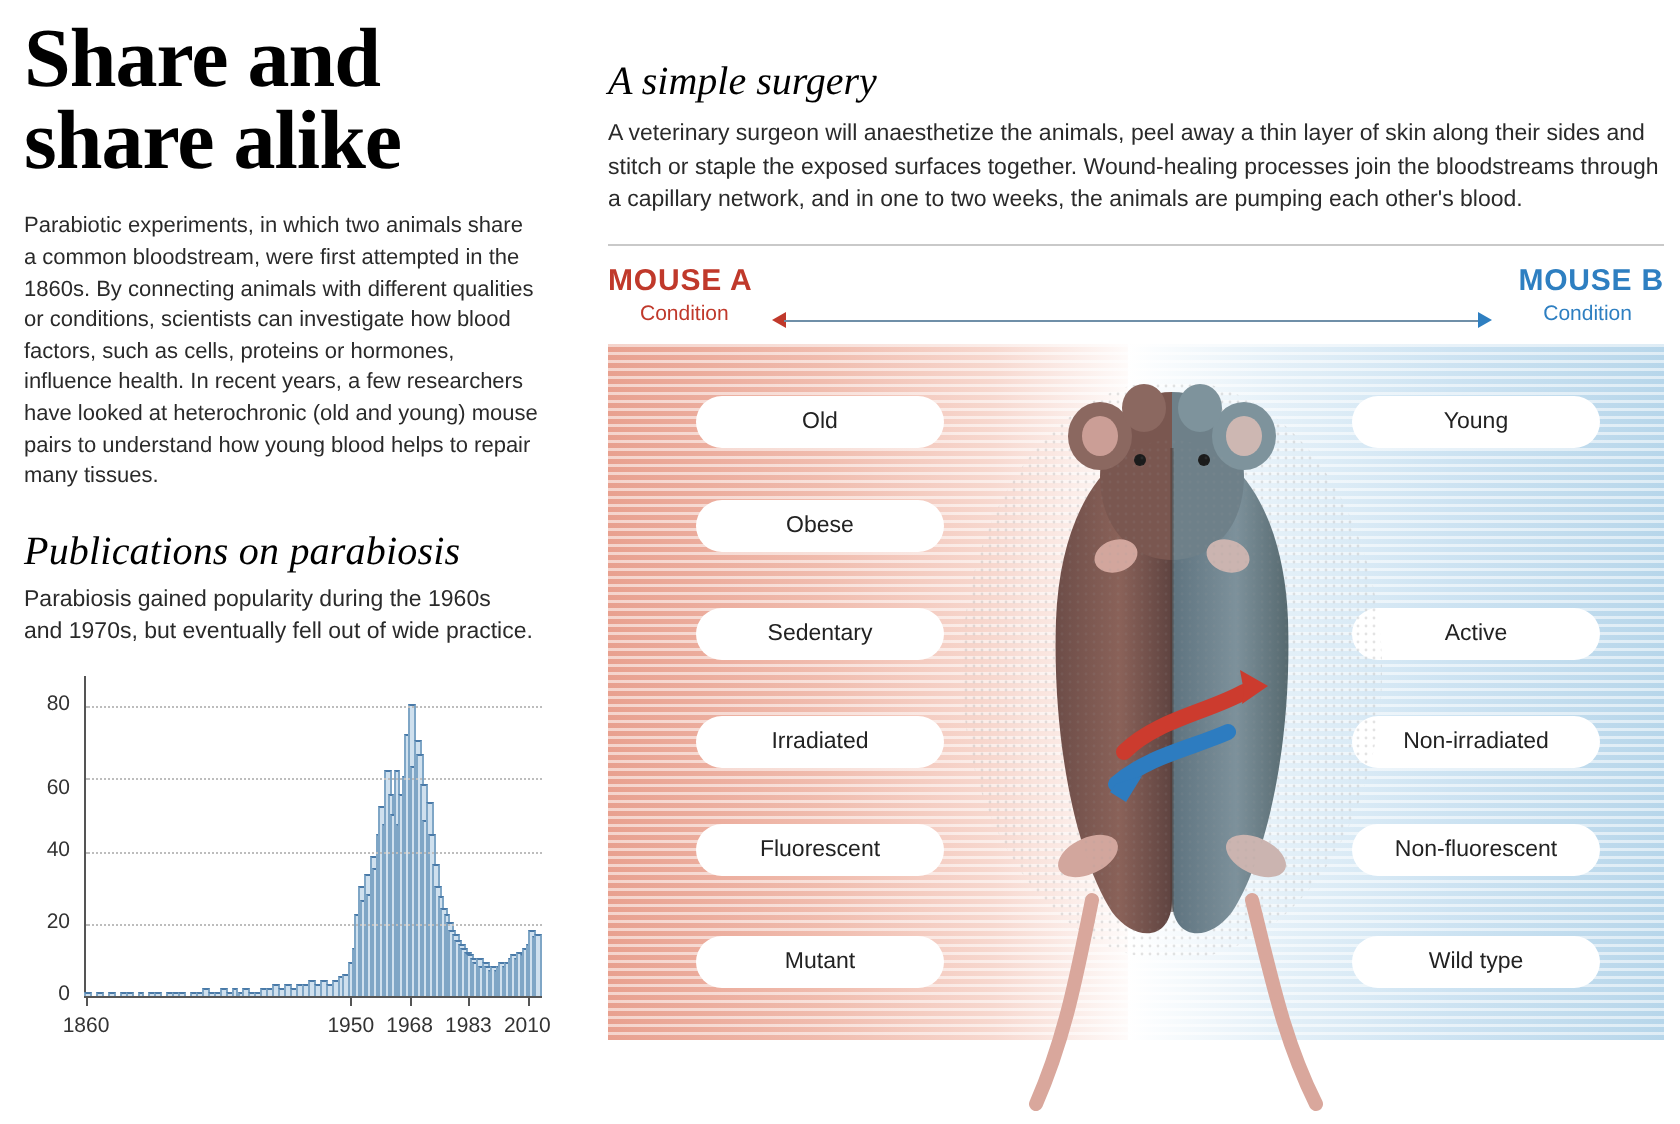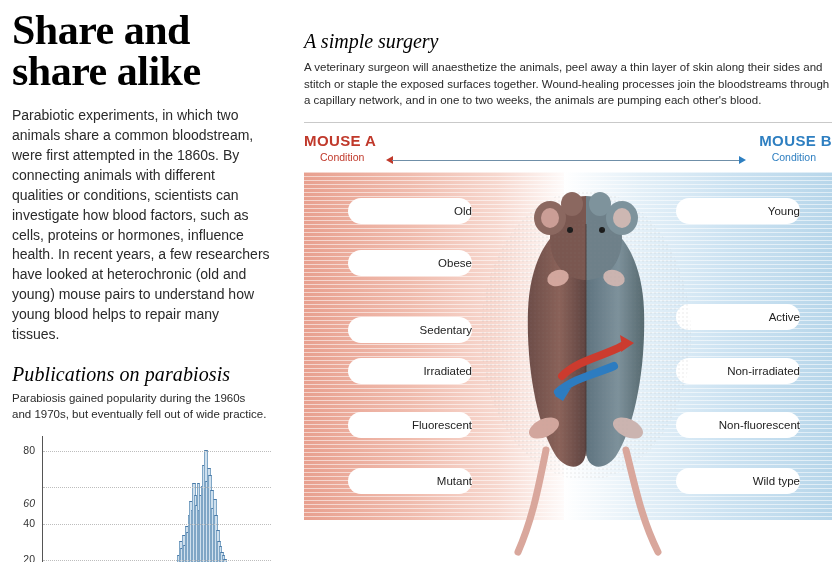--- a/index.html
+++ b/index.html
@@ -37,21 +37,21 @@
     font-size: 42px;
     line-height: 0.98;
     letter-spacing: -0.5px;
     margin: 2px 0 0 0;
     color: #000;
   }
   .headline .l2 {
     display: block;
   }
   .intro-text {
-    font-size: 14px;
+    font-size: 11px;
     line-height: 1.42;
     color: #2a2a2a;
     margin-top: 14px;
     width: 258px;
   }
   .section-title {
     font-family: "Liberation Serif", serif;
     font-size: 20px;
     font-style: italic;
     margin-top: 18px;
@@ -271,21 +271,21 @@
   .cond-list-right { right: 8px; }
 
   .cond-pill {
     position: absolute;
     height: 26px;
     line-height: 26px;
     background: #ffffff;
     border-radius: 13px;
     font-size: 11.5px;
     color: #222;
-    text-align: right;
+    text-align: center;
     white-space: nowrap;
     box-shadow: 0 0 0 0 rgba(0,0,0,0);
   }
   .cond-list-left .cond-pill { left: 44px; width: 124px; }
   .cond-list-right .cond-pill { right: 32px; width: 124px; }
 
   
   .mice {
     position: absolute;
     left: 150px;
@@ -415,21 +415,21 @@
             <div class="bar" style="left: 221.166px; width: 1.9px; height: 32.7273px;"></div>
             <div class="bar" style="left: 222.637px; width: 1.9px; height: 29.0909px;"></div>
             <div class="bar" style="left: 224.108px; width: 1.9px; height: 30.9091px;"></div>
           </div>
       <div class="ytick-label" style="top: 160px;">0</div>
           <div class="gridline" style="top: 123.636px;"></div>
           <div class="ytick-label" style="top: 123.636px;">20</div>
           <div class="gridline" style="top: 87.2727px;"></div>
           <div class="ytick-label" style="top: 87.2727px;">40</div>
           <div class="gridline" style="top: 50.9091px;"></div>
-          <div class="ytick-label" style="top: 68px; font-style: italic;">60</div>
+          <div class="ytick-label" style="top: 57px;">60</div>
           <div class="gridline" style="top: 14.5455px;"></div>
           <div class="ytick-label" style="top: 14.5455px;">80</div>
           <div class="xtick" style="left: 0px;"></div>
           <div class="xtick-label" style="left: 0px;">1860</div>
           <div class="xtick" style="left: 132.387px;"></div>
           <div class="xtick-label" style="left: 132.387px;">1950</div>
           <div class="xtick" style="left: 161.806px;"></div>
           <div class="xtick-label" style="left: 161.806px;">1968</div>
           <div class="xtick" style="left: 191.226px;"></div>
           <div class="xtick-label" style="left: 191.226px;">1983</div>
@@ -455,21 +455,21 @@
         <div class="arrow-r"></div>
       </div>
     </div>
 
     <div class="panel-left"></div>
     <div class="panel-right"></div>
 
     <div class="cond-list-left" id="cond-list-left">
         <div class="cond-pill" style="top: 26px;">Old</div>
         <div class="cond-pill" style="top: 78px;">Obese</div>
-        <div class="cond-pill" style="top: 145px;">Sedentary</div>
+        <div class="cond-pill" style="top: 132px;">Sedentary</div>
         <div class="cond-pill" style="top: 186px;">Irradiated</div>
         <div class="cond-pill" style="top: 240px;">Fluorescent</div>
         <div class="cond-pill" style="top: 296px;">Mutant</div>
       </div>
     <div class="cond-list-right" id="cond-list-right">
         <div class="cond-pill" style="top: 26px;">Young</div>
         <div class="cond-pill" style="top: 132px;">Active</div>
         <div class="cond-pill" style="top: 186px;">Non-irradiated</div>
         <div class="cond-pill" style="top: 240px;">Non-fluorescent</div>
         <div class="cond-pill" style="top: 296px;">Wild type</div>

